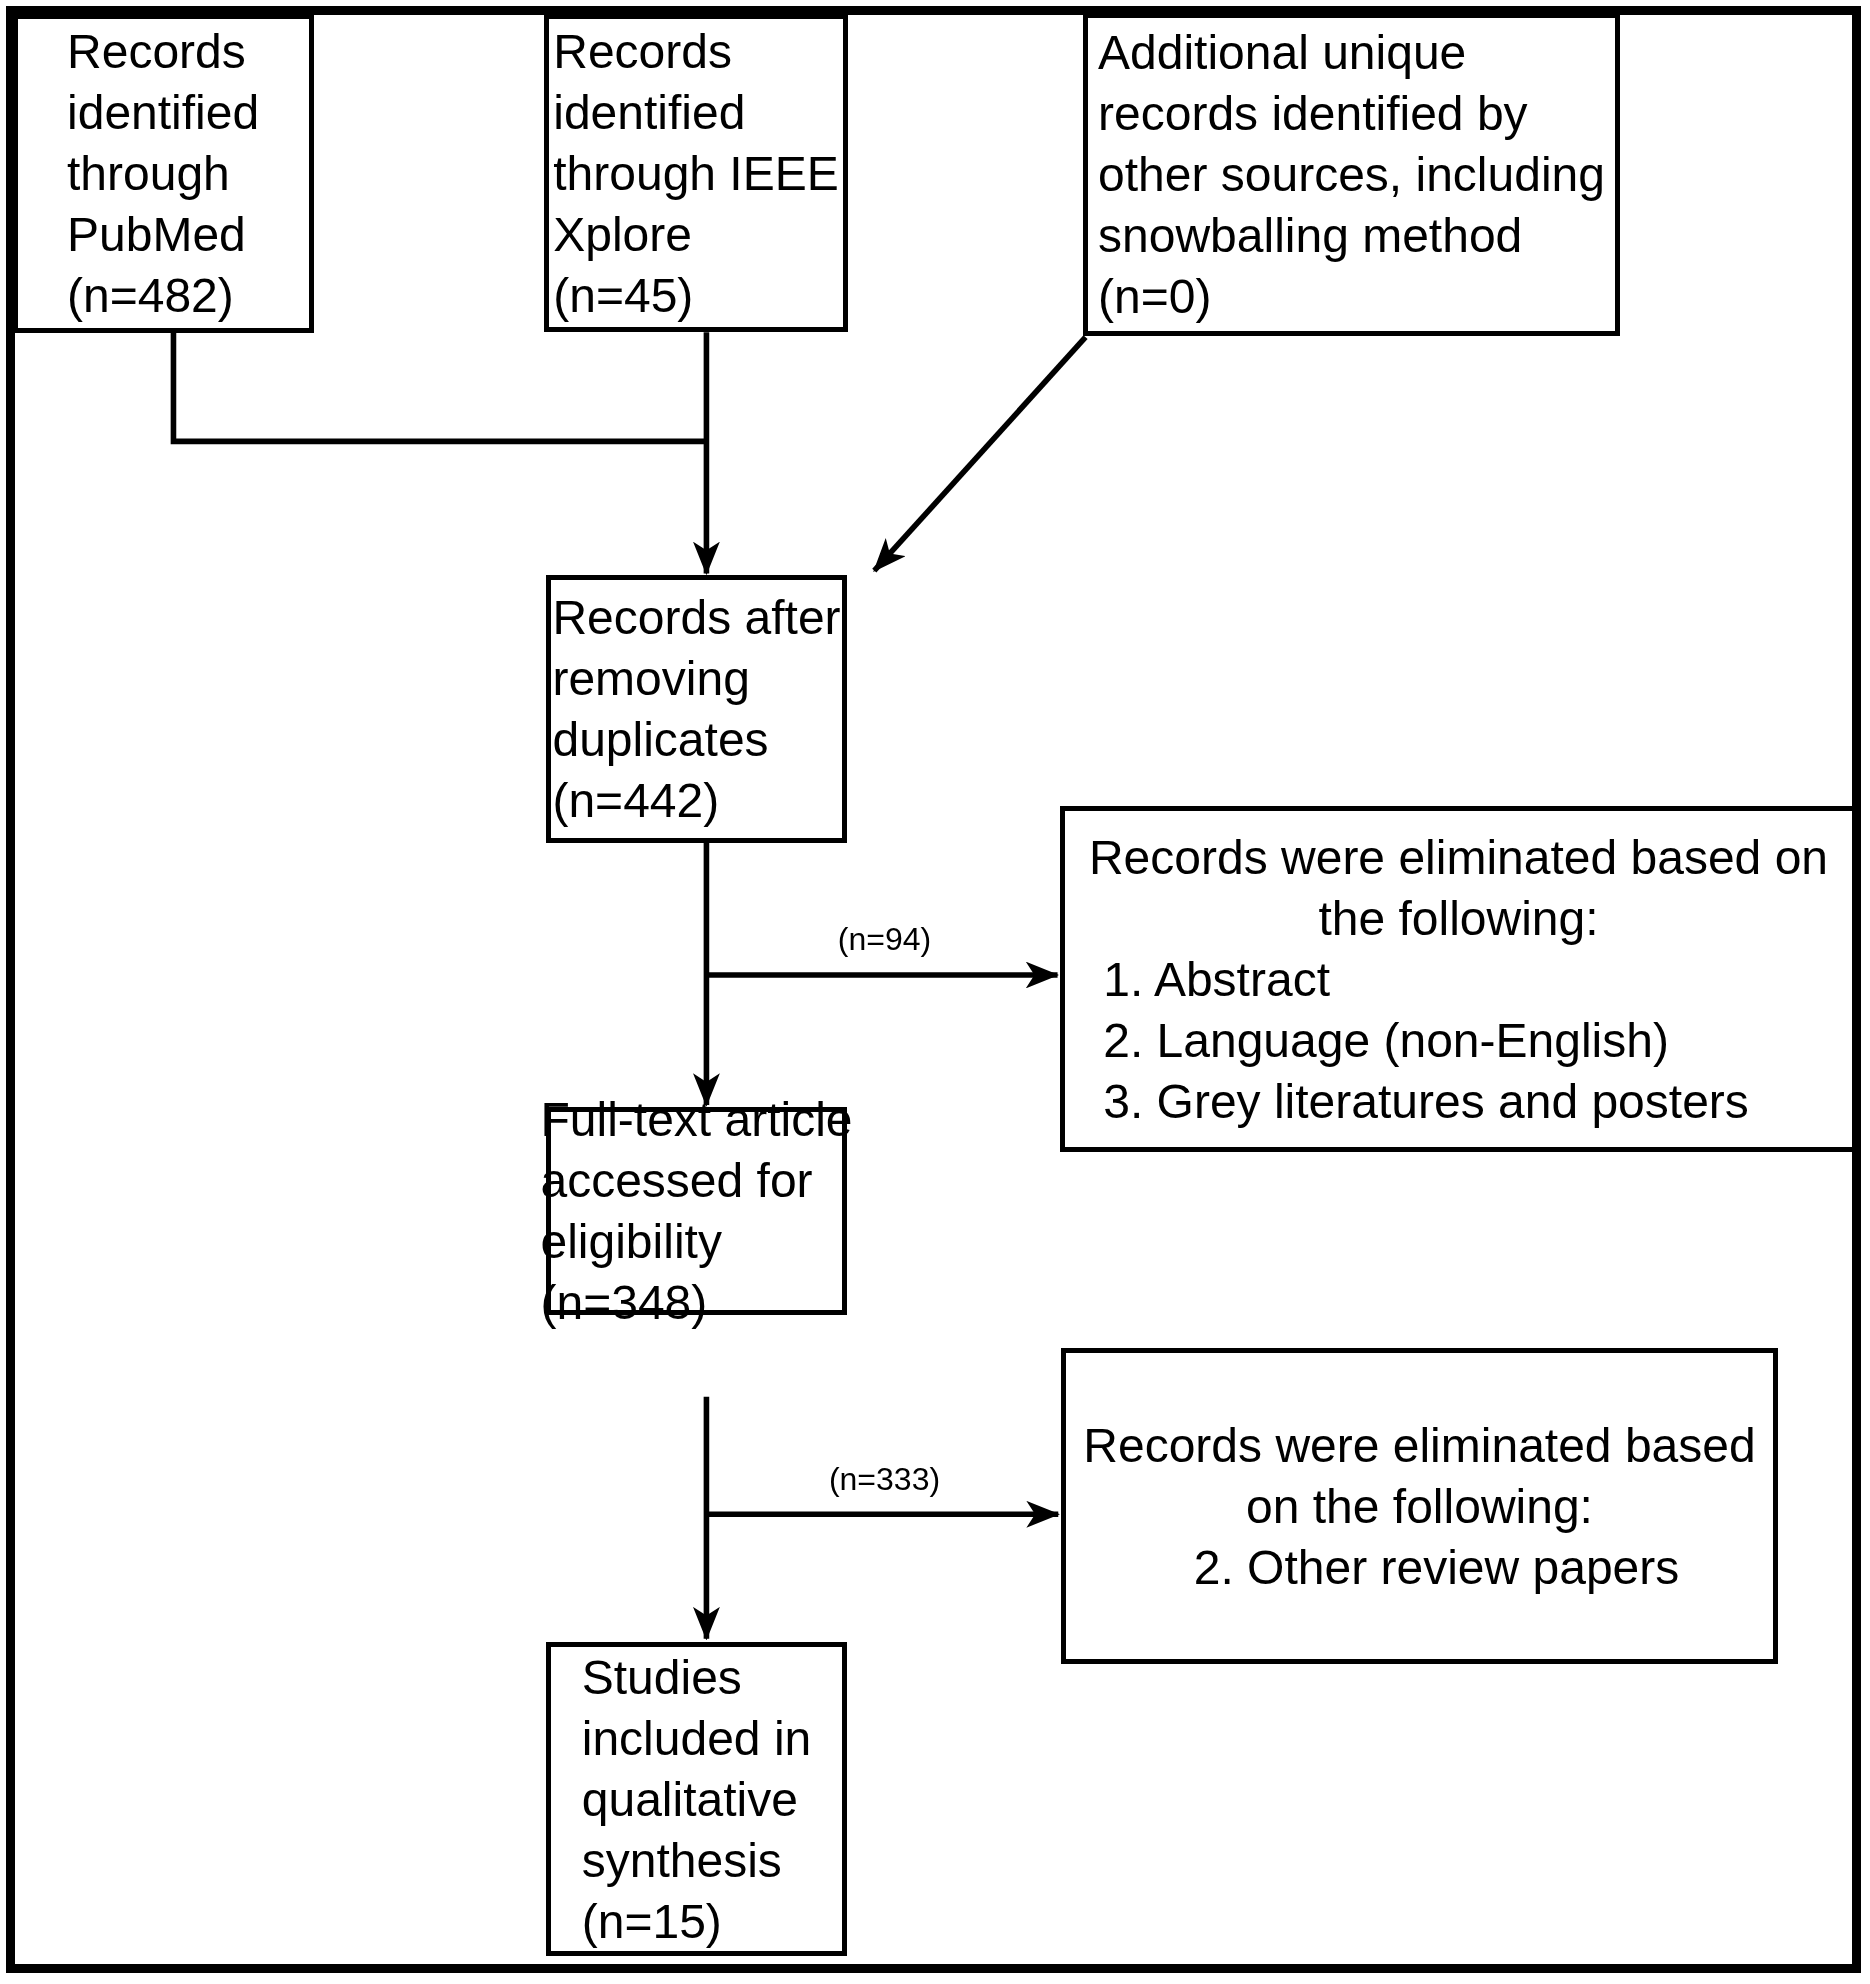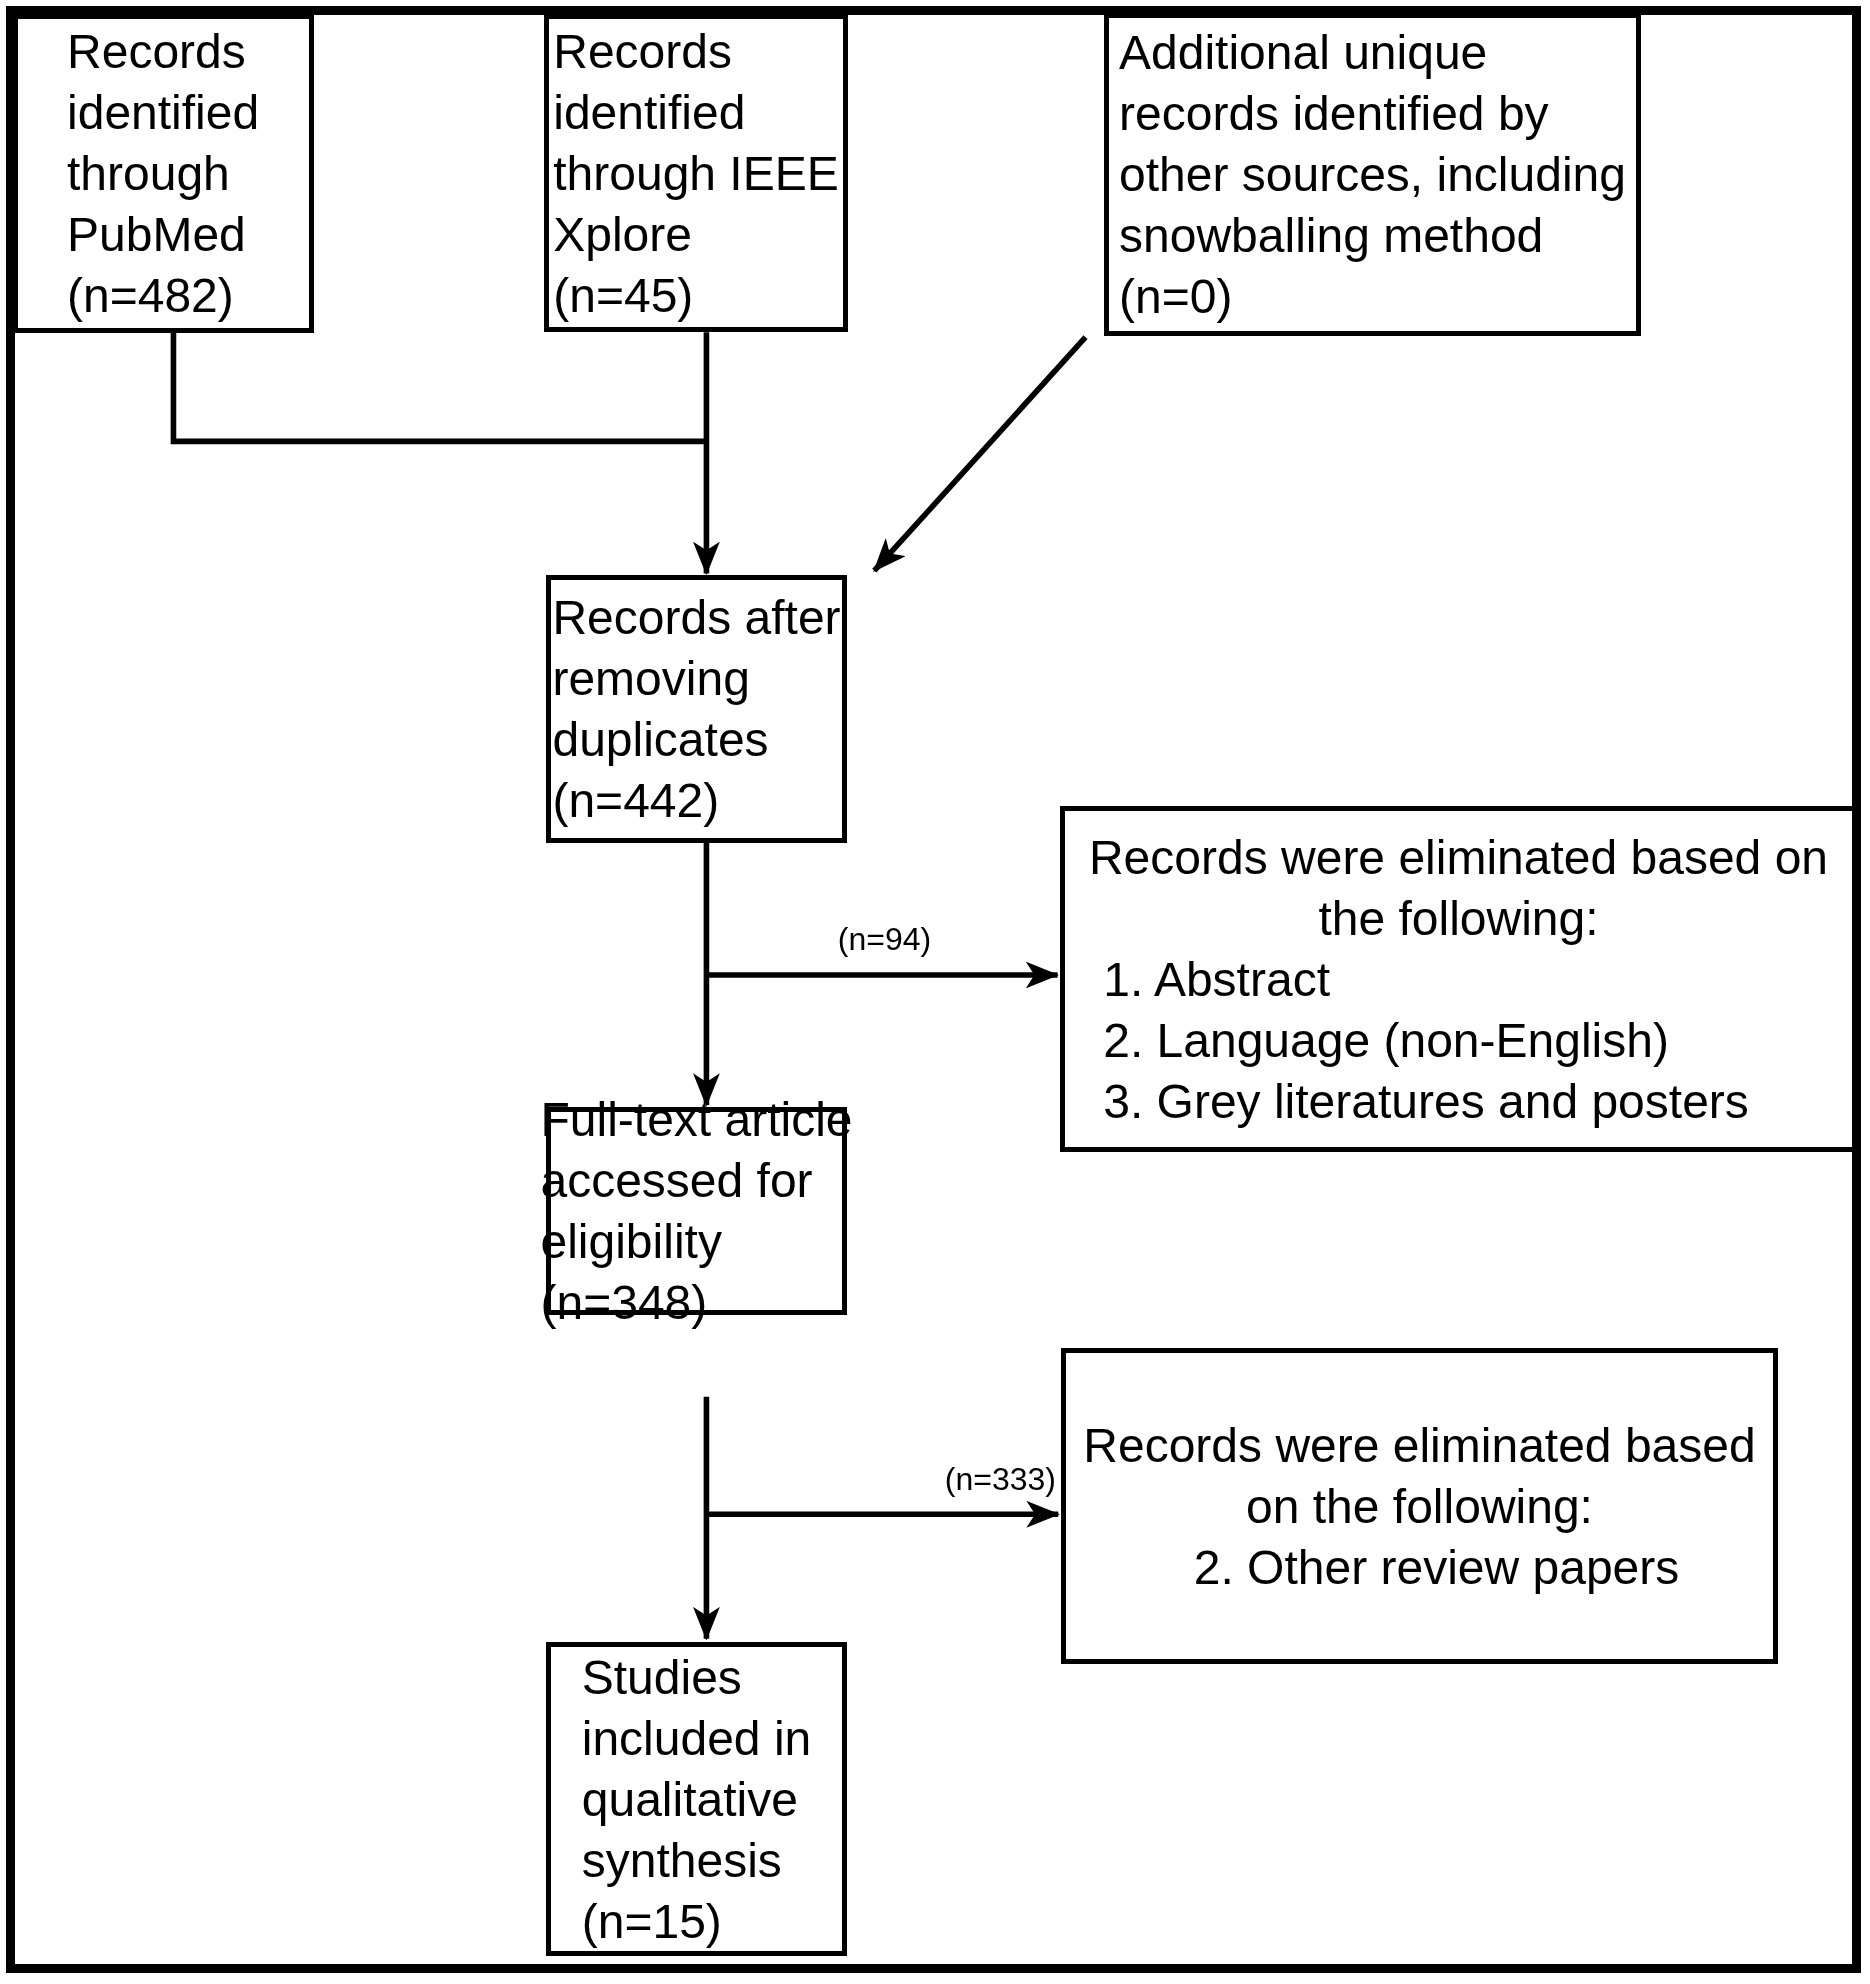--- a/index.html
+++ b/index.html
@@ -40,21 +40,21 @@
     flex-direction: column;
     justify-content: center;
     align-items: center;
     font-size: 48px;
     line-height: 61px;
     text-align: left;
     white-space: pre;
   }
   .node-pubmed        { left: 12.6px;   top: 14px;   width: 301px;  height: 319px; }
   .node-ieee          { left: 544px;  top: 14px;   width: 304px;  height: 318px; }
-  .node-other-sources { left: 1083px; top: 12.6px;   width: 537px;  height: 323px; margin-left: 21px; }
+  .node-other-sources { left: 1083px; top: 12.6px;   width: 537px;  height: 323px; }
   .node-dedup         { left: 546px;  top: 575px;  width: 301px;  height: 268px; }
   .node-fulltext      { left: 546px;  top: 1107px; width: 301px;  height: 208px; }
   .node-included      { left: 546px;  top: 1642px; width: 301px;  height: 314px; }
   .excl {
     position: absolute;
     border: 5.6px solid #000000;
     background: #ffffff;
     box-sizing: border-box;
     display: flex;
     flex-direction: column;
@@ -75,21 +75,21 @@
     margin-left: 34px;
   }
   .arrow-label {
     position: absolute;
     font-size: 32px;
     line-height: 61px;
     text-align: center;
     width: 343px;
   }
   .arrow-label-n94  { left: 713px; top: 909px; }
-  .arrow-label-n333 { left: 713px; top: 1449px; text-align: right; }
+  .arrow-label-n333 { left: 713px; top: 1449px; }
 </style>
 </head>
 <body>
 
 <div class="canvas">
 
   <div class="outer-border"></div>
 
   <svg class="connectors" viewBox="0 0 2675 2838" xmlns="http://www.w3.org/2000/svg">
     <defs>

